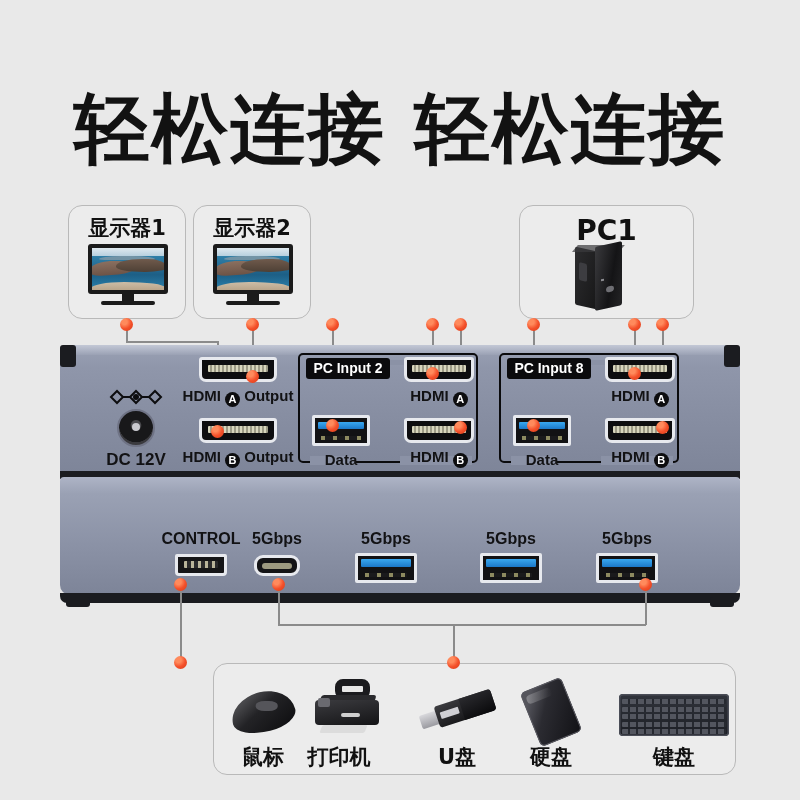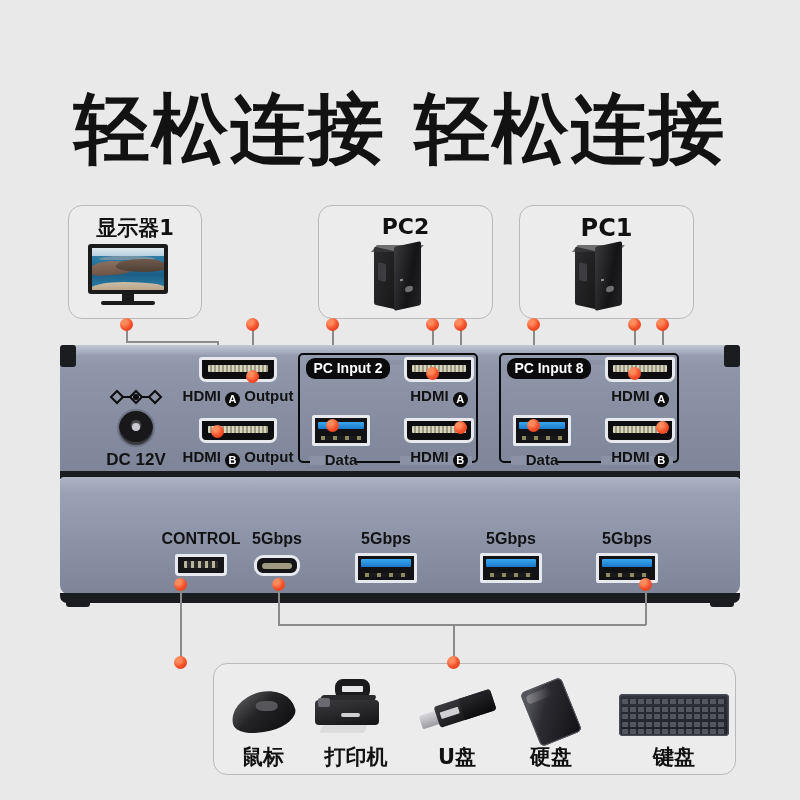--- a/index.html
+++ b/index.html
@@ -152,21 +152,21 @@
     position:absolute;color:#121214;text-align:center;
     font-weight:bold;white-space:nowrap;
     font-family:"Liberation Sans","DejaVu Sans",sans-serif;
   }
   .circ{
     display:inline-block;background:#0d0d0f;color:#fff;
     border-radius:50%;text-align:center;font-weight:bold;
   }
   .badge{
     position:absolute;background:#0b0b0d;color:#fff;
-    border-radius:9px;text-align:center;font-weight:bold;
+    border-radius:3px;text-align:center;font-weight:bold;
     white-space:nowrap;
     font-family:"Liberation Sans","DejaVu Sans",sans-serif;
   }
   .group{
     position:absolute;border:2.5px solid #0b0b0d;border-radius:5px;
     box-sizing:border-box;background:transparent;
   }
   .group-mask{position:absolute;background:#8b92a6;}
 
   
@@ -230,51 +230,55 @@
   .ctrl-txt{position:absolute;left:28%;top:34%;width:42%;height:5%;background:#8a8a90;}
   .ctrl-cable{position:absolute;left:48%;top:44%;width:4%;height:56%;background:#151517;}
 </style>
 </head>
 <body>
 
 <div id="stage">
 
   <div class="title">轻松连接 轻松连接</div>
 
-  <div class="box" style="left:68px;top:205px;width:134px;height:114px;">
+  <div class="box" style="left:68px;top:205px;width:118px;height:114px;">
     <div class="box-label" style="top:8px;font-size:21px;">显示器1</div>
     <div class="monitor" style="left:19px;top:38px;width:80px;height:66px;">
       <div class="mon-screen">
         <div class="mon-sky"></div>
           <div class="mon-sea"></div>
         <div class="mon-far"></div>
           <div class="mon-land1"></div>
         <div class="mon-land2"></div>
           <div class="mon-beach"></div>
       </div>
       <div class="mon-neck"></div>
         <div class="mon-foot"></div>
     </div>
   </div>
 
-
-  <div class="box" style="left:318px;top:205px;width:175px;height:114px;">
-    <div class="box-label" style="top:8px;font-size:22px;">PC2</div>
-    <div class="pc" style="left:55px;top:38px;width:64px;height:68px;">
-      <div class="pc-side"></div>
-        <div class="pc-top"></div>
-        <div class="pc-face"></div>
-      <div class="pc-slot"></div>
-        <div class="pc-led"></div>
-        <div class="pc-logo"></div>
+  <div class="box" style="left:193px;top:205px;width:118px;height:114px;">
+    <div class="box-label" style="top:8px;font-size:21px;">显示器2</div>
+    <div class="monitor" style="left:19px;top:38px;width:80px;height:66px;">
+      <div class="mon-screen">
+        <div class="mon-sky"></div>
+          <div class="mon-sea"></div>
+        <div class="mon-far"></div>
+          <div class="mon-land1"></div>
+        <div class="mon-land2"></div>
+          <div class="mon-beach"></div>
+      </div>
+      <div class="mon-neck"></div>
+        <div class="mon-foot"></div>
     </div>
   </div>
 
+
   <div class="box" style="left:519px;top:205px;width:175px;height:114px;">
-    <div class="box-label" style="top:8px;font-size:24px;">PC1</div>
+    <div class="box-label" style="top:8px;font-size:28px;">PC1</div>
     <div class="pc" style="left:55px;top:38px;width:64px;height:68px;">
       <div class="pc-side"></div>
         <div class="pc-top"></div>
         <div class="pc-face"></div>
       <div class="pc-slot"></div>
         <div class="pc-led"></div>
         <div class="pc-logo"></div>
     </div>
   </div>
 
@@ -436,21 +440,21 @@
   <div class="per-label" style="left:223px;top:743px;width:80px;">鼠标</div>
 
   <div style="position:absolute;left:311px;top:678px;width:72px;height:56px;">
     <div class="prn-arm"></div>
       <div class="prn-top"></div>
       <div class="prn-body"></div>
     <div class="prn-panel"></div>
       <div class="prn-slot"></div>
       <div class="prn-tray"></div>
   </div>
-  <div class="per-label" style="left:316px;top:743px;width:80px;">打印机</div>
+  <div class="per-label" style="left:299px;top:743px;width:80px;">打印机</div>
 
   <div class="udisk" style="left:419px;top:700px;width:76px;height:22px;">
     <div class="udisk-tip"></div>
       <div class="udisk-body"></div>
     <div class="udisk-cap"></div>
       <div class="udisk-lbl"></div>
   </div>
   <div class="per-label" style="left:417px;top:743px;width:80px;">U盘</div>
 
   <div class="hdd" style="left:529px;top:683px;width:44px;height:58px;"></div>

